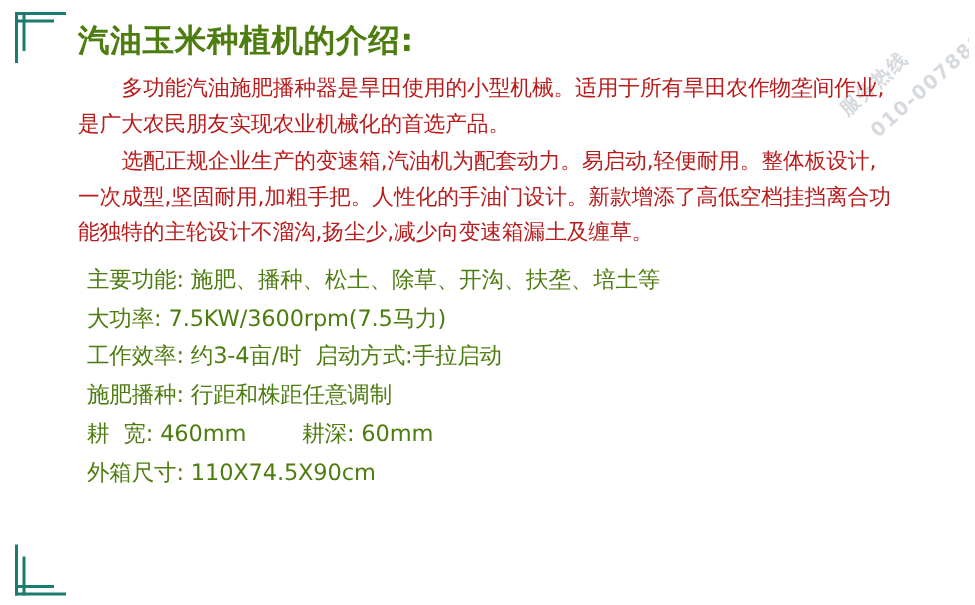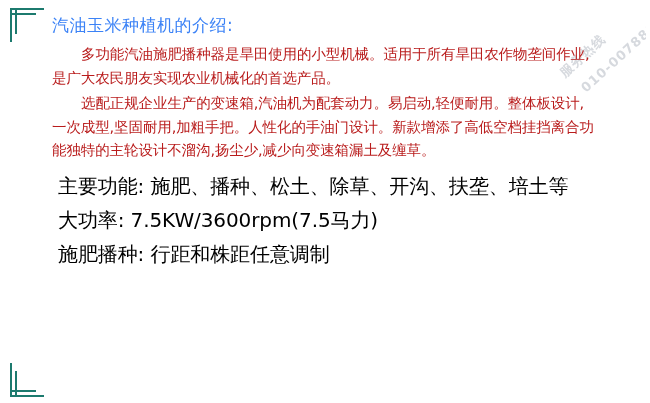--- a/index.html
+++ b/index.html
@@ -49,43 +49,43 @@
   .corner.bl .v1 { bottom: 0; left: 0; height: 34px; }
   .corner.bl .v2 { bottom: 0; left: 5px; height: 26px; }
 
   .content {
     position: absolute;
     left: 52px;
     top: 14px;
     width: 560px;
   }
   .title {
-    color: #3b82f6;
-    font-size: 17px;
-    font-weight: normal;
+    color: #4d7c0f;
+    font-size: 21px;
+    font-weight: bold;
     letter-spacing: 0.5px;
     margin: 0 0 7px 0;
     line-height: 1.3;
   }
   .para {
     color: #b91c1c;
     font-size: 14.5px;
     line-height: 1.62;
     margin: 0 16px 2px 0;
     text-indent: 2em;
     letter-spacing: -0.1px;
   }
   .spec-list {
     margin: 6px 0 0 0;
     padding: 0;
     list-style: none;
   }
   .spec-row {
-    color: #000000;
-    font-size: 20px;
+    color: #4d7c0f;
+    font-size: 15px;
     line-height: 1.72;
     white-space: pre;
     padding-left: 6px;
     letter-spacing: -0.1px;
   }
   
   .watermark {
     position: absolute;
     right: 4px;
     top: 2px;
@@ -133,17 +133,20 @@
 
   <div class="content">
     <h1 class="title">汽油玉米种植机的介绍:</h1>
 
     <p class="para">多功能汽油施肥播种器是旱田使用的小型机械。适用于所有旱田农作物垄间作业,是广大农民朋友实现农业机械化的首选产品。</p>
     <p class="para">选配正规企业生产的变速箱,汽油机为配套动力。易启动,轻便耐用。整体板设计,一次成型,坚固耐用,加粗手把。人性化的手油门设计。新款增添了高低空档挂挡离合功能独特的主轮设计不溜沟,扬尘少,减少向变速箱漏土及缠草。</p>
 
     <ul class="spec-list">
       <li class="spec-row">主要功能: 施肥、播种、松土、除草、开沟、扶垄、培土等</li>
       <li class="spec-row">大功率: 7.5KW/3600rpm(7.5马力)</li>
+      <li class="spec-row">工作效率: 约3-4亩/时  启动方式:手拉启动</li>
       <li class="spec-row">施肥播种: 行距和株距任意调制</li>
+      <li class="spec-row">耕  宽: 460mm        耕深: 60mm</li>
+      <li class="spec-row">外箱尺寸: 110X74.5X90cm</li>
     </ul>
   </div>
 
 </div>
 
 </body></html>

